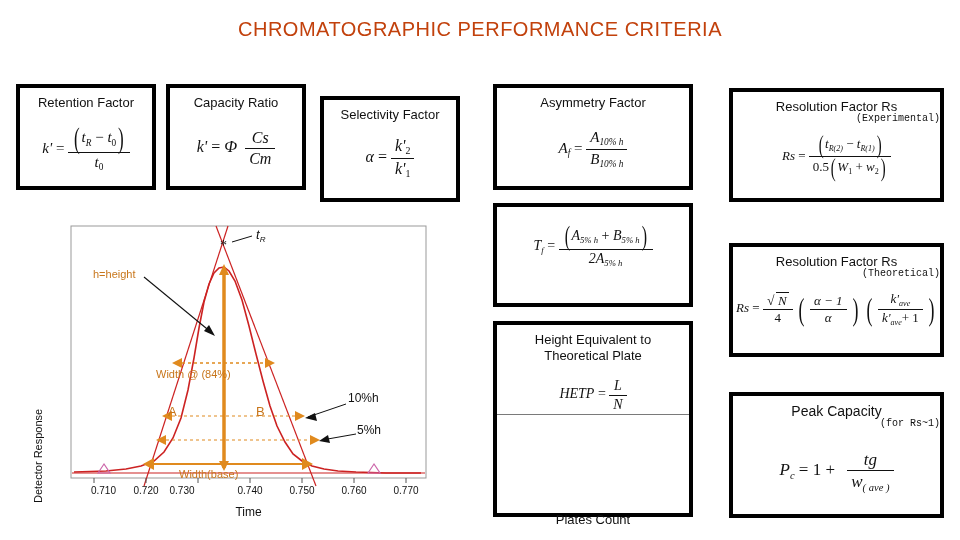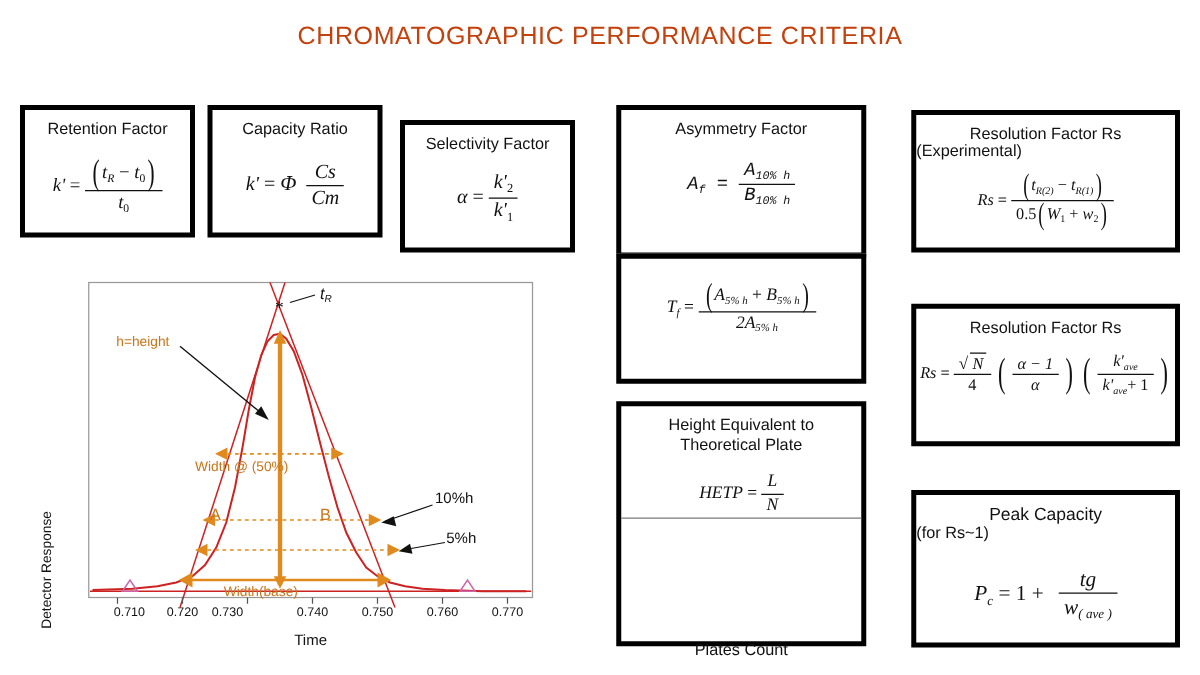--- a/index.html
+++ b/index.html
@@ -31,24 +31,25 @@
     background: #ffffff;
     box-sizing: border-box;
   }
   .box-title {
     text-align: center;
     font-size: 13px;
     padding-top: 7px;
     color: #111;
   }
   .box-sub {
-    text-align: left;
-    font-size: 13px;
+    text-align: right;
+    font-size: 10px;
     color: #111;
     margin-top: -1px;
+    font-family: Liberation Mono, monospace;
   }
   .formula {
     text-align: center;
     font-family: "Liberation Serif", serif;
     color: #111;
   }
   
   .frac {
     display: inline-block;
     vertical-align: middle;
@@ -180,23 +181,23 @@
   <div class="formula" style="margin-top:14px; font-size:16px;">
     <span class="it">α</span>
     <span> = </span>
     <span class="frac">
       <span class="num"><span class="it">k'</span><span class="subn">2</span></span>
       <span class="den"><span class="it">k'</span><span class="subn">1</span></span>
     </span>
   </div>
 </div>
 
-<div class="box" style="left:493px; top:84px; width:200px; height:122px;">
+<div class="box" style="left:493px; top:84px; width:200px; height:106px;">
   <div class="box-title">Asymmetry Factor</div>
-  <div class="formula" style="margin-top:18px; font-size:15px;font-family:Liberation Mono, monospace;">
+  <div class="formula" style="margin-top:18px; font-size:15px;">
     <span class="it">A</span><span class="sub">f</span>
     <span> = </span>
     <span class="frac">
       <span class="num"><span class="it">A</span><span class="sub">10% h</span></span>
       <span class="den"><span class="it">B</span><span class="sub">10% h</span></span>
     </span>
   </div>
 </div>
 
 <div class="box" style="left:493px; top:203px; width:200px; height:104px;">
@@ -233,20 +234,21 @@
     <span> = </span>
     <span class="frac">
       <span class="num"><span class="paren">(</span><span class="it">t</span><span class="sub">R(2)</span><span> − </span><span class="it">t</span><span class="sub">R(1)</span><span class="paren">)</span></span>
       <span class="den"><span>0.5</span><span class="paren">(</span><span class="it">W</span><span class="subn">1</span><span> + </span><span class="it">w</span><span class="subn">2</span><span class="paren">)</span></span>
     </span>
   </div>
 </div>
 
 <div class="box" style="left:729px; top:243px; width:215px; height:114px;">
   <div class="box-title">Resolution Factor Rs</div>
+  <div class="box-sub">(Theoretical)</div>
   <div class="formula" style="margin-top:12px; font-size:13px;">
     <span class="it">Rs</span>
     <span> = </span>
     <span class="frac">
       <span class="num"><span class="sqrt-wrap"><span class="bar it">N</span></span></span>
       <span class="den"><span>4</span></span>
     </span>
     <span class="bigparen">(</span>
     <span class="frac">
       <span class="num it">α − 1</span>
@@ -329,21 +331,21 @@
     <line x1="234" y1="260" x2="234" y2="265" stroke="#555" stroke-width="1"></line>
     <line x1="286" y1="260" x2="286" y2="265" stroke="#555" stroke-width="1"></line>
     <line x1="338" y1="260" x2="338" y2="265" stroke="#555" stroke-width="1"></line>
     <line x1="390" y1="260" x2="390" y2="265" stroke="#555" stroke-width="1"></line>
   </svg>
 
   <div class="annot-dark" style="left:240px; top:9px; font-size:13px;">
     <span class="it">t</span><span class="sub">R</span>
   </div>
   <div class="annot" style="left:77px; top:50px;">h=height</div>
-  <div class="annot" style="left:140px; top:150px;">Width @ (50%)</div>
+  <div class="annot" style="left:140px; top:150px;">Width @ (84%)</div>
   <div class="annot" style="left:152px; top:186px; font-size:13px;">A</div>
   <div class="annot" style="left:240px; top:186px; font-size:13px;">B</div>
   <div class="annot-dark" style="left:332px; top:173px; font-size:12px;">10%h</div>
   <div class="annot-dark" style="left:341px; top:205px; font-size:12px;">5%h</div>
   <div class="annot" style="left:163px; top:250px;">Width(base)</div>
 
   <div class="tick-label" style="left:56px; top:267px; width:44px;text-align:right;">0.710</div>
   <div class="tick-label" style="left:108px; top:267px; width:44px;">0.720</div>
   <div class="tick-label" style="left:144px; top:267px; width:44px;">0.730</div>
   <div class="tick-label" style="left:212px; top:267px; width:44px;">0.740</div>

